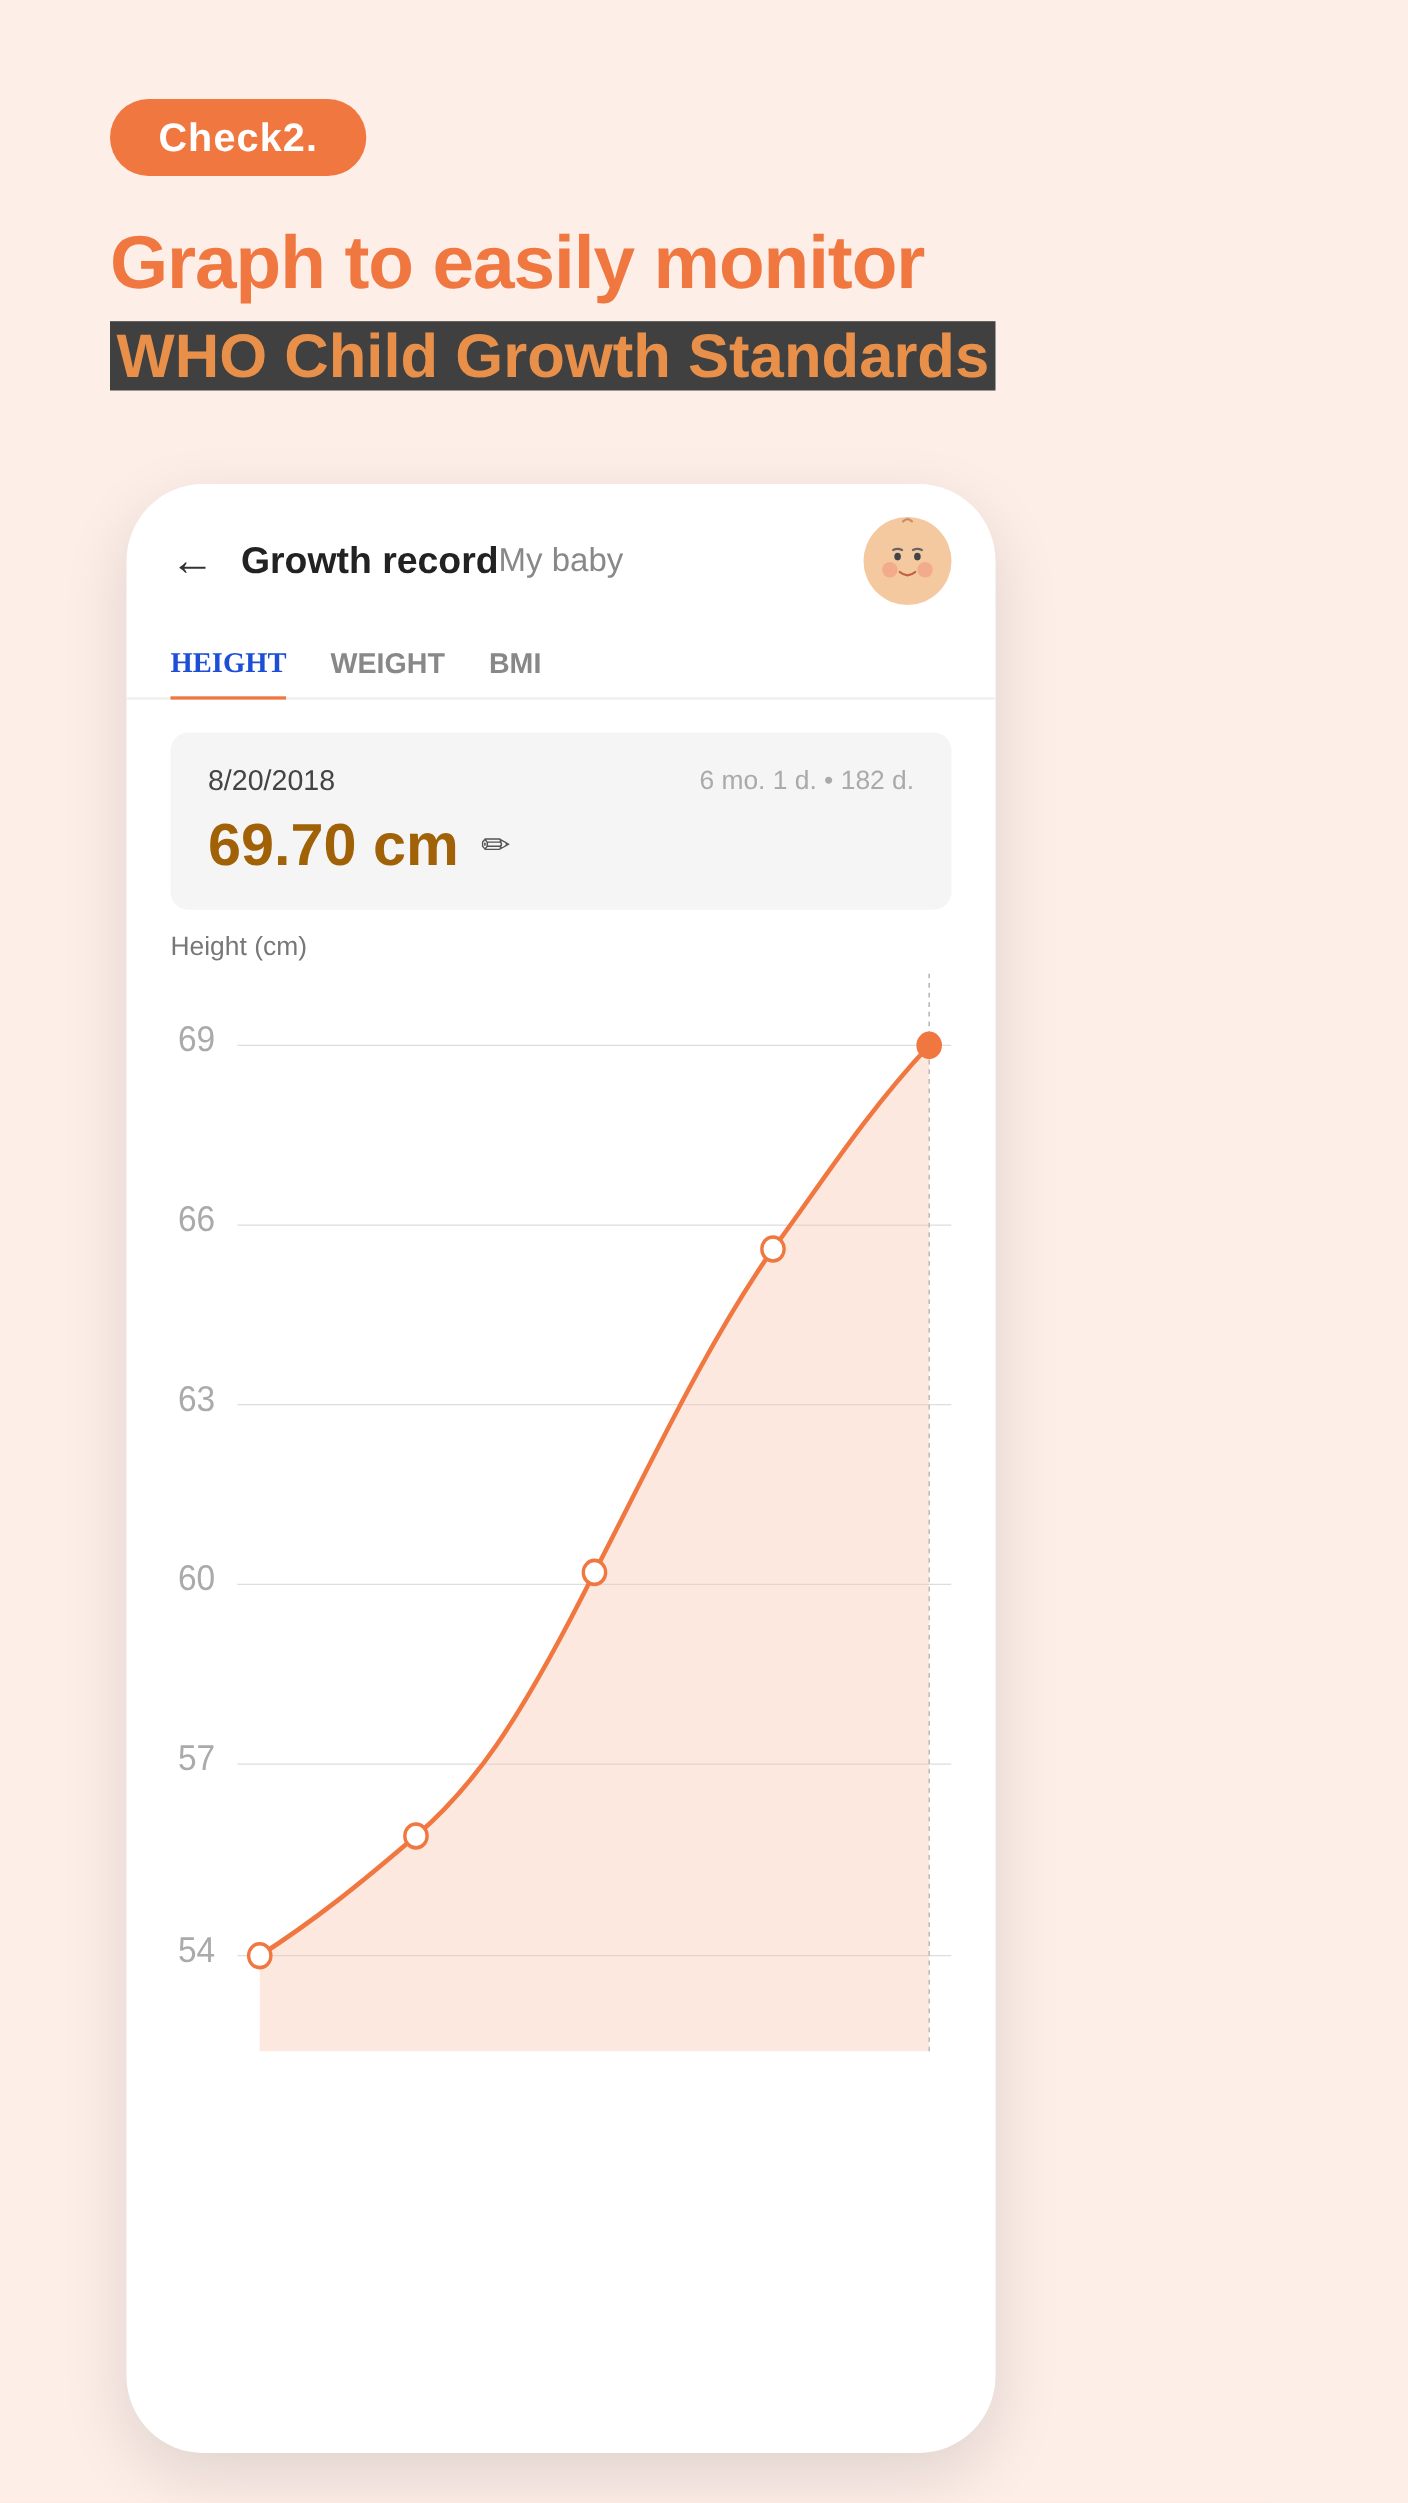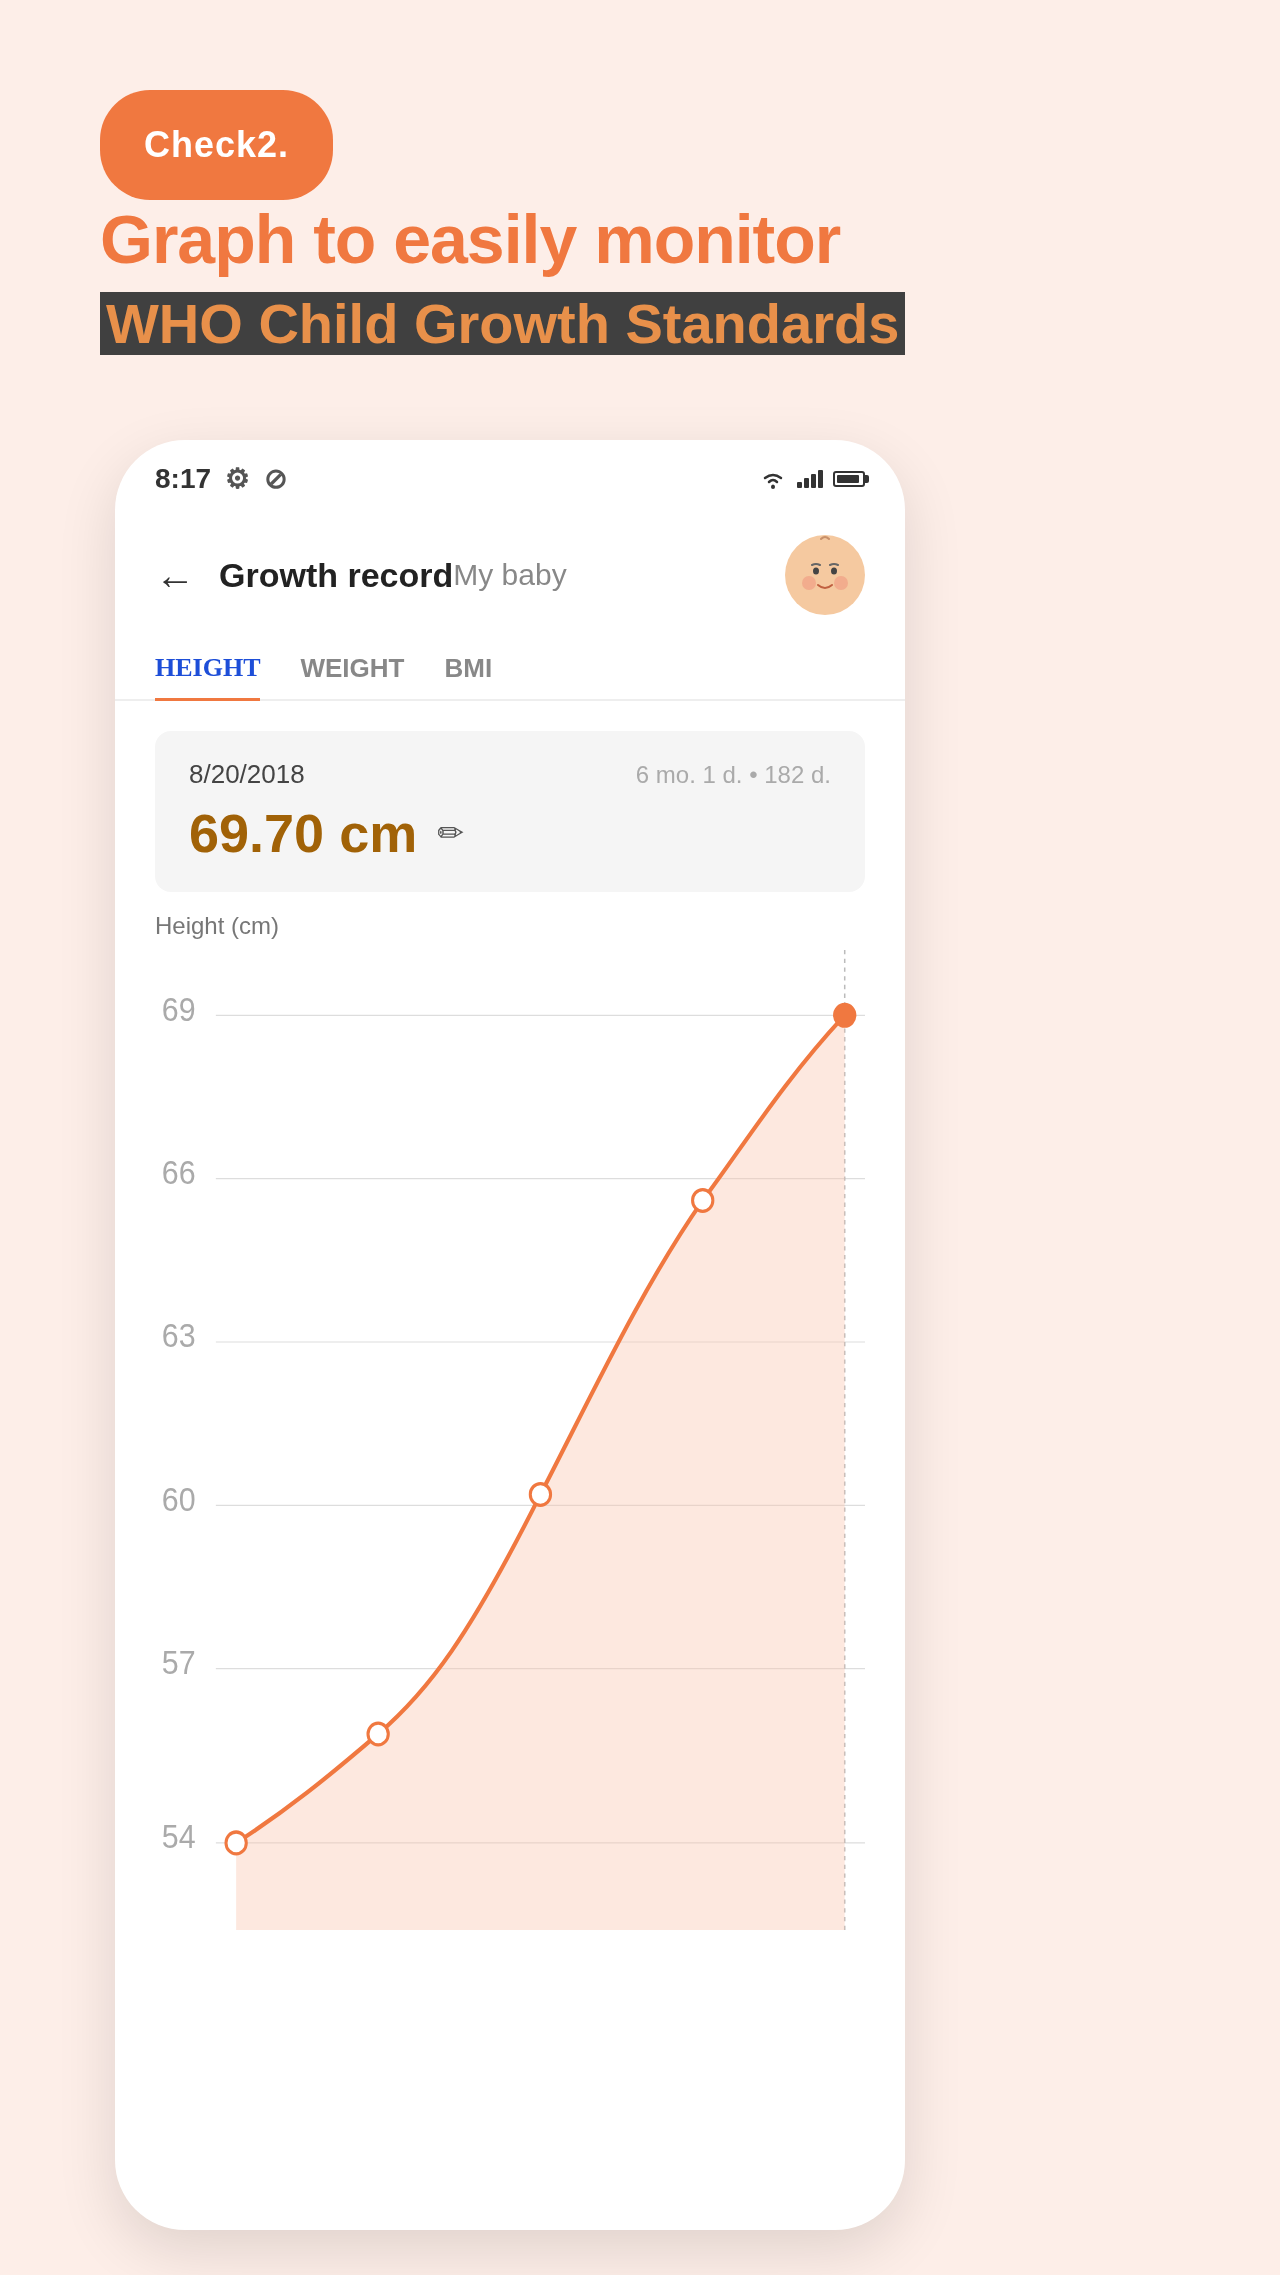--- a/index.html
+++ b/index.html
@@ -22,21 +22,21 @@
 
     
     .check-badge {
       position: absolute;
       top: 90px;
       left: 100px;
       background-color: #f07840;
       color: white;
       font-size: 36px;
       font-weight: 800;
-      padding: 34px 44px;
+      padding: 14px 44px;
       border-radius: 50px;
       letter-spacing: 1px;
     }
 
     
     .headline-1 {
       position: absolute;
       top: 200px;
       left: 100px;
       font-size: 68px;
@@ -294,47 +294,20 @@
 
   <div class="headline-1">
     <span>Graph to easily monitor</span>
   </div>
   <div class="headline-2-wrap">
     <span class="headline-2-highlight">WHO Child Growth Standards</span>
   </div>
 
   <div class="phone">
 
-    <div class="status-bar">
-      <div class="status-left">
-        <span>8:17</span>
-        <span class="gear-unicode">⚙</span>
-        <span class="dnd-unicode">⊘</span>
-      </div>
-      <div class="status-right">
-
-        <svg width="28" height="22" viewBox="0 0 28 22">
-          <path d="M14 18 L14 18" stroke="#333" stroke-width="3" stroke-linecap="round"></path>
-          <path d="M10 14 Q14 10 18 14" stroke="#333" stroke-width="2.5" fill="none" stroke-linecap="round"></path>
-          <path d="M6 10 Q14 4 22 10" stroke="#333" stroke-width="2.5" fill="none" stroke-linecap="round"></path>
-          <circle cx="14" cy="19" r="2" fill="#333"></circle>
-        </svg>
-
-        <div class="signal">
-          <span style="height:6px"></span>
-          <span style="height:10px"></span>
-          <span style="height:14px"></span>
-          <span style="height:18px"></span>
-        </div>
-
-        <div class="battery-icon">
-          <div class="battery-fill"></div>
-        </div>
-      </div>
-    </div>
 
     <div class="app-header">
       <div class="header-left">
         <span class="back-arrow">←</span>
         <div class="header-title">
           <span class="title-main">Growth record</span>
           <span class="title-sub">My baby</span>
         </div>
       </div>
       <div class="avatar">

